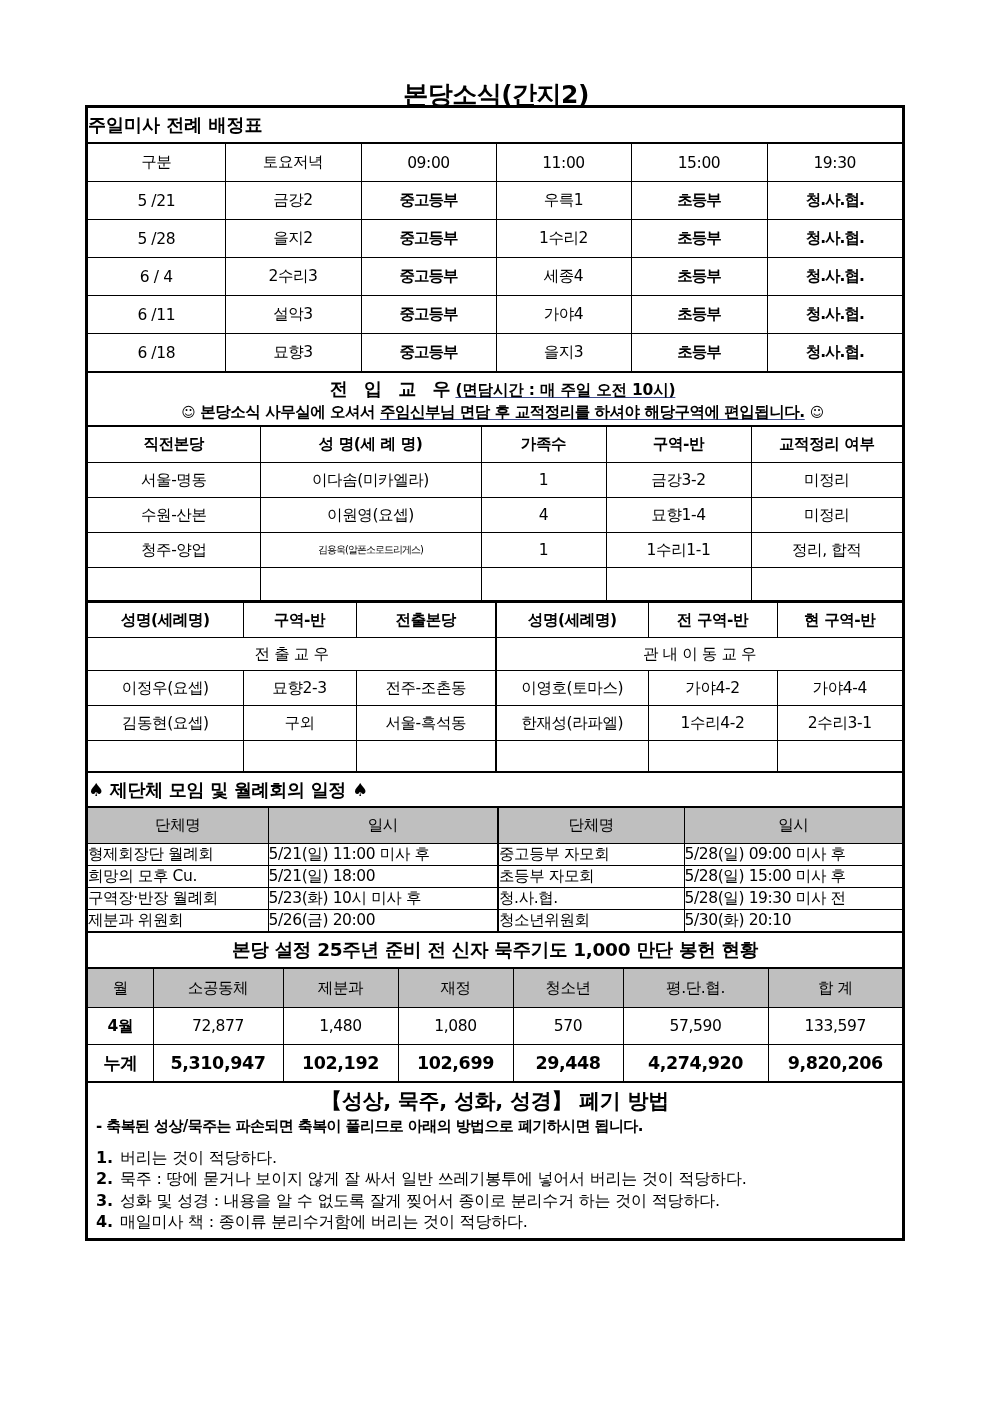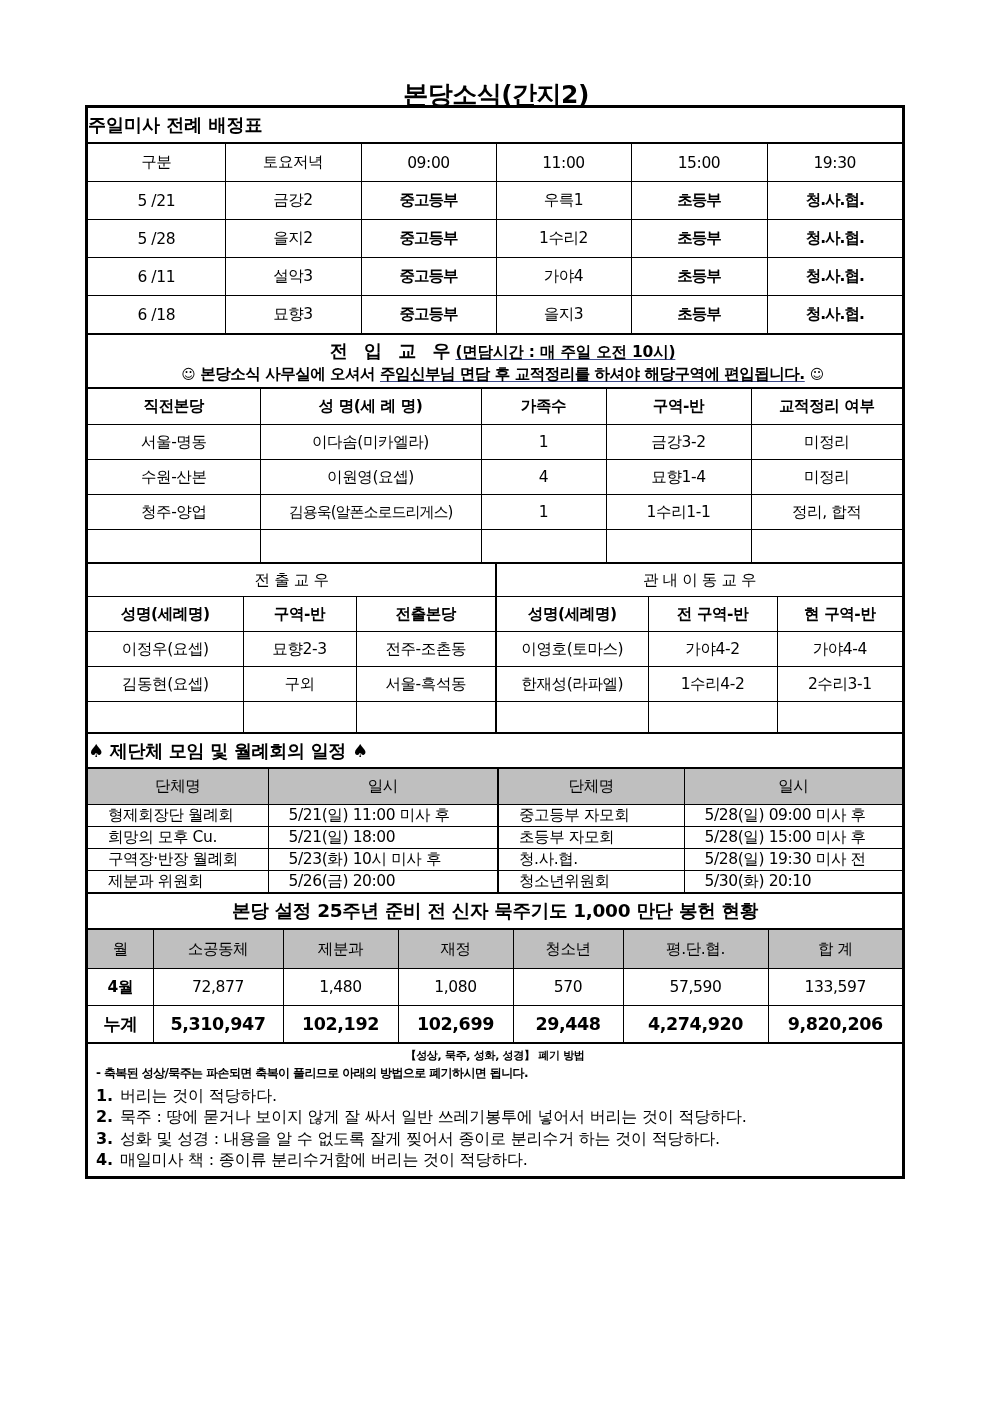--- a/index.html
+++ b/index.html
@@ -118,21 +118,21 @@
     font-weight: bold;
     font-size: 18px;
     height: 32px;
     line-height: 32px;
     letter-spacing: 3px;
   }
 
   
   .gray { background: #bfbfbf; font-weight: normal; }
   .grp td { height: 20px; font-size: 15.5px; }
-  .grp td.l { text-align: left; padding-left: 20px; }
+  .grp td.l { text-align: left; padding-left: 0; }
 
   
   .off-title {
     text-align: center;
     font-weight: bold;
     font-size: 18.5px;
     height: 34px;
     line-height: 34px;
     letter-spacing: -0.3px;
   }
@@ -141,29 +141,29 @@
   .off tr.total td { font-weight: bold; font-size: 17.5px; }
   .off td.mon { font-weight: bold; }
 
   
   .disp {
     padding: 4px 8px 6px 8px;
   }
   .disp-title {
     text-align: center;
     font-weight: bold;
-    font-size: 11px;
+    font-size: 21px;
     letter-spacing: -0.3px;
     margin-bottom: 2px;
   }
   .disp-lead {
     font-weight: bold;
-    font-size: 12px;
+    font-size: 15px;
     letter-spacing: -0.6px;
-    margin-bottom: 3px;
+    margin-bottom: 11px;
     white-space: nowrap;
   }
   .disp-item {
     font-size: 16px;
     letter-spacing: -0.2px;
     line-height: 1.33;
     display: flex;
     margin-bottom: 0px;
   }
   .disp-num {
@@ -215,20 +215,28 @@
         </tr>
         <tr>
           <td class="nb-left">5 /28</td>
           <td>을지2</td>
           <td class="b">중고등부</td>
           <td>1수리2</td>
           <td class="b">초등부</td>
           <td class="b nb-right">청.사.협.</td>
         </tr>
         <tr>
+          <td class="nb-left">6 / 4</td>
+          <td>2수리3</td>
+          <td class="b">중고등부</td>
+          <td>세종4</td>
+          <td class="b">초등부</td>
+          <td class="b nb-right">청.사.협.</td>
+        </tr>
+        <tr>
           <td class="nb-left">6 /11</td>
           <td>설악3</td>
           <td class="b">중고등부</td>
           <td>가야4</td>
           <td class="b">초등부</td>
           <td class="b nb-right">청.사.협.</td>
         </tr>
         <tr>
           <td class="nb-left thick-bot">6 /18</td>
           <td class="thick-bot">묘향3</td>
@@ -276,21 +284,21 @@
         </tr>
         <tr>
           <td class="nb-left" style="height:34px">수원-산본</td>
           <td>이원영(요셉)</td>
           <td>4</td>
           <td>묘향1-4</td>
           <td class="nb-right">미정리</td>
         </tr>
         <tr>
           <td class="nb-left" style="height:34px">청주-양업</td>
-          <td style="font-size:15px;letter-spacing:-1px">김용욱(알폰소로드리게스)</td>
+          <td style="font-size:10px;letter-spacing:-1px">김용욱(알폰소로드리게스)</td>
           <td>1</td>
           <td>1수리1-1</td>
           <td class="nb-right">정리, 합적</td>
         </tr>
         <tr>
           <td class="nb-left thick-bot" style="height:32px"></td>
           <td class="thick-bot"></td>
           <td class="thick-bot"></td>
           <td class="thick-bot"></td>
           <td class="thick-bot nb-right"></td>
@@ -302,30 +310,30 @@
       <colgroup>
         <col style="width:155px">
           <col style="width:113px">
           <col style="width:140px">
         <col style="width:152px">
           <col style="width:129px">
           <col style="width:125px">
       </colgroup>
       <tbody>
         <tr>
-          <td class="split-title nb-left nb-top thick-right" colspan="3">전 출 교 우</td>
-          <td class="split-title nb-right nb-top" colspan="3">관 내 이 동 교 우</td>
-        </tr>
-        <tr>
           <td class="nb-left" style="height:34px;font-weight:bold;">성명(세례명)</td>
           <td style="font-weight:bold;">구역-반</td>
           <td class="thick-right" style="font-weight:bold;">전출본당</td>
           <td style="font-weight:bold;">성명(세례명)</td>
           <td style="font-weight:bold;">전 구역-반</td>
           <td class="nb-right" style="font-weight:bold;">현 구역-반</td>
+        </tr>
+        <tr>
+          <td class="split-title nb-left nb-top thick-right" colspan="3">전 출 교 우</td>
+          <td class="split-title nb-right nb-top" colspan="3">관 내 이 동 교 우</td>
         </tr>
         <tr>
           <td class="nb-left" style="height:34px">이정우(요셉)</td>
           <td>묘향2-3</td>
           <td class="thick-right">전주-조촌동</td>
           <td>이영호(토마스)</td>
           <td>가야4-2</td>
           <td class="nb-right">가야4-4</td>
         </tr>
         <tr>

